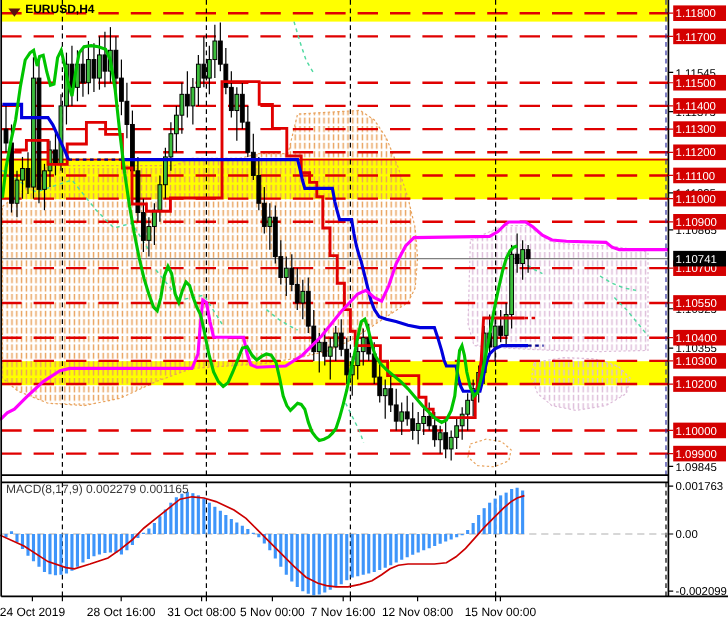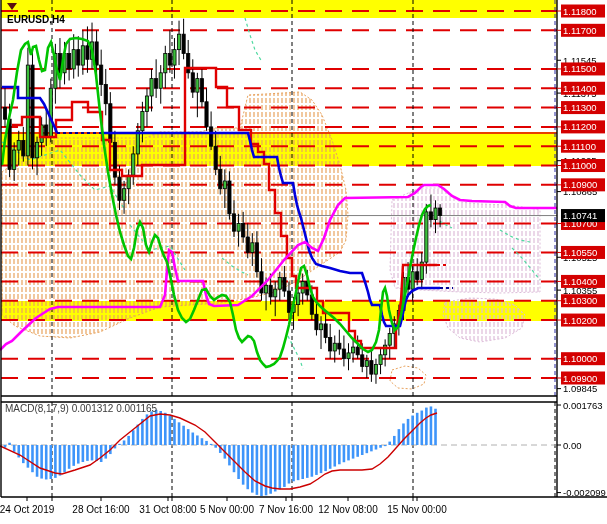--- a/index.html
+++ b/index.html
@@ -1,21 +1,21 @@
 <!DOCTYPE html>
 <html><head>
 <meta charset="utf-8">
 <style>
   html,body{margin:0;padding:0;background:#fff;}
   #stage{position:relative;width:607px;height:524px;background:#fff;overflow:hidden;
          font-family:"Liberation Sans",sans-serif;}
   #chart-svg{position:absolute;left:0;top:0;}
   .overlay-label{position:absolute;font-family:"Liberation Sans",sans-serif;color:#000;
                  white-space:nowrap;pointer-events:none;}
-  #symbol-label{left:7px;top:3px;font-size:10px;font-weight:bold;display:flex;align-items:flex-start;gap:4px;flex-direction:column;}
+  #symbol-label{left:7px;top:3px;font-size:10px;font-weight:bold;display:flex;align-items:flex-end;gap:4px;}
   #symbol-label .tri{width:0;height:0;border-left:5px solid transparent;border-right:5px solid transparent;
                      border-top:7px solid #5a1010;display:inline-block;}
   #macd-label{left:5px;top:403px;font-size:10px;color:#3a3a3a;}
 </style>
 </head>
 <body>
 
 <div id="stage">
   <svg id="chart-svg" width="607" height="524">
       <defs>
@@ -465,14 +465,14 @@
       <text x="417" y="513" font-size="10px" fill="#000" text-anchor="middle" font-family="&quot;Liberation Sans&quot;,sans-serif">15 Nov 00:00</text>
       <line x1="52" y1="497" x2="52" y2="501" stroke="#000" stroke-width="1"></line>
       <line x1="172" y1="497" x2="172" y2="501" stroke="#000" stroke-width="1"></line>
       <line x1="292" y1="497" x2="292" y2="501" stroke="#000" stroke-width="1"></line>
       <line x1="413" y1="497" x2="413" y2="501" stroke="#000" stroke-width="1"></line>
     </svg>
   <div id="symbol-label" class="overlay-label">
     <span class="tri"></span>
     <span>EURUSD,H4</span>
   </div>
-  <div id="macd-label" class="overlay-label">MACD(8,17,9) 0.001312 0.001165</div>
+  <div id="macd-label" class="overlay-label">MACD(8,17,9) 0.002279 0.001165</div>
 </div>
 
 </body></html>

